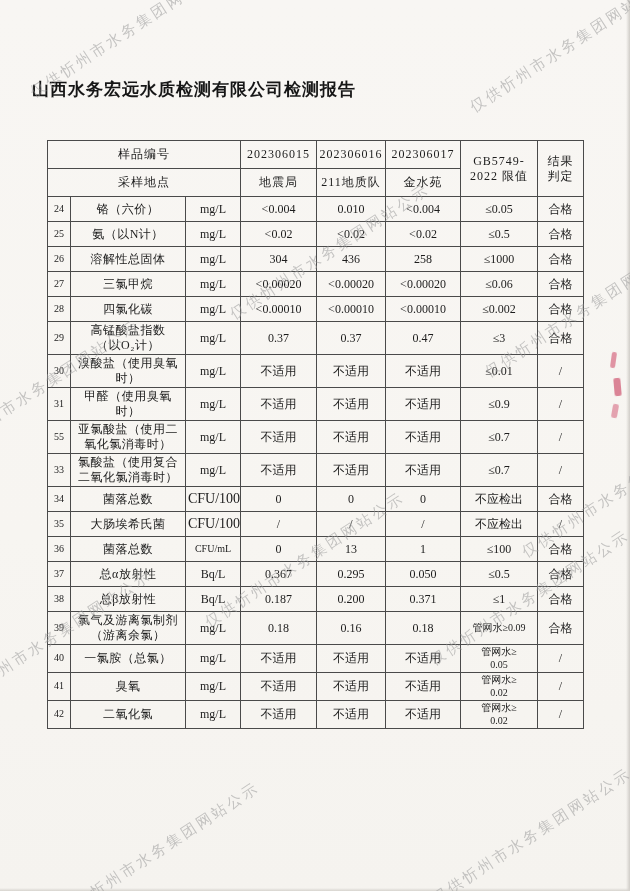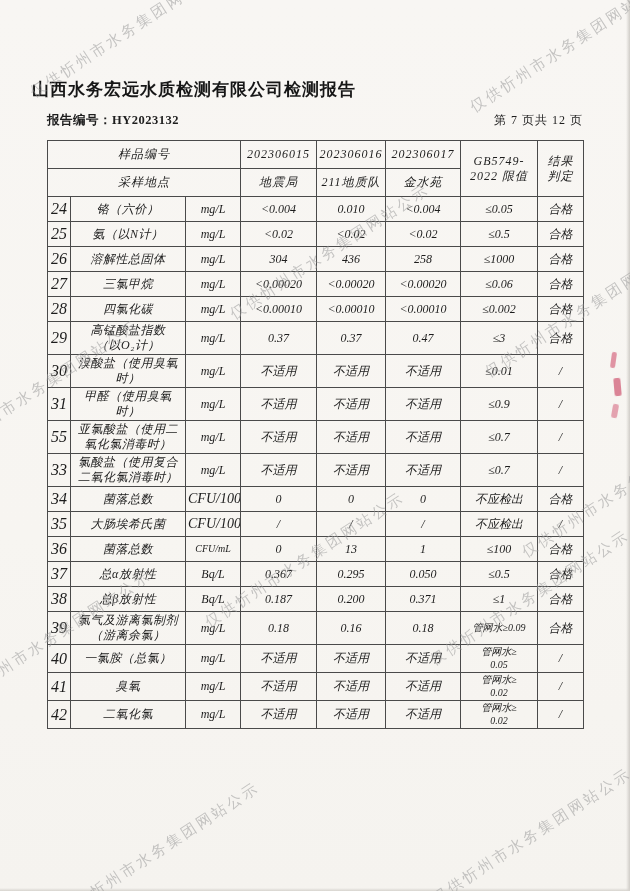--- a/index.html
+++ b/index.html
@@ -77,25 +77,25 @@
     z-index:3;
   }
   #results th, #results td{
     border:1px solid #4a4a4a;
     text-align:center; vertical-align:middle;
     padding:1px 2px;
     line-height:1.25;
     height:25px;
     overflow:hidden;
   }
-  #results{ border:1.5px solid #3c3c3c;font-style:italic; }
+  #results{ border:1.5px solid #3c3c3c; }
   #results thead th{ font-weight:normal; height:28px; letter-spacing:1px; }
   .pre{ white-space:pre-line;margin-left:32px; }
   td.name-cell{ text-align:left; padding-left:5px; letter-spacing:.5px; white-space:pre-line;border-radius:10px; }
-  td.no-cell{ font-size:16px; }
+  td.no-cell{ font-size:10px; }
   .unit-norm{ font-size:12px; }
   .unit-sm{ font-size:10px; letter-spacing:0; }
   .unit-xs{ font-size:14px; letter-spacing:0; }
   .limit-small{ font-size:10px; letter-spacing:0; }
 </style>
 </head>
 <body>
 
 <div id="page">
 
@@ -109,24 +109,20 @@
   <div class="wm wm8">仅供忻州市水务集团网站公示</div>
   <div class="wm wm9">仅供忻州市水务集团网站公示</div>
   <div class="wm wm10">仅供忻州市水务集团网站公示</div>
   <div class="wm wm11">仅供忻州市水务集团网站公示</div>
 
   <div class="red-mark rm1"></div>
   <div class="red-mark rm2"></div>
   <div class="red-mark rm3"></div>
 
   <div id="title">山西水务宏远水质检测有限公司检测报告</div>
-  <div id="meta">
-    <span id="report-no">报告编号：HY2023132</span>
-    <span id="page-info">第 7 页共 12 页</span>
-  </div>
 
   <table id="results">
     <colgroup>
       <col style="width:23px">
         <col style="width:115px">
         <col style="width:55px">
       <col style="width:76px">
         <col style="width:69px">
         <col style="width:75px">
       <col style="width:77px">

